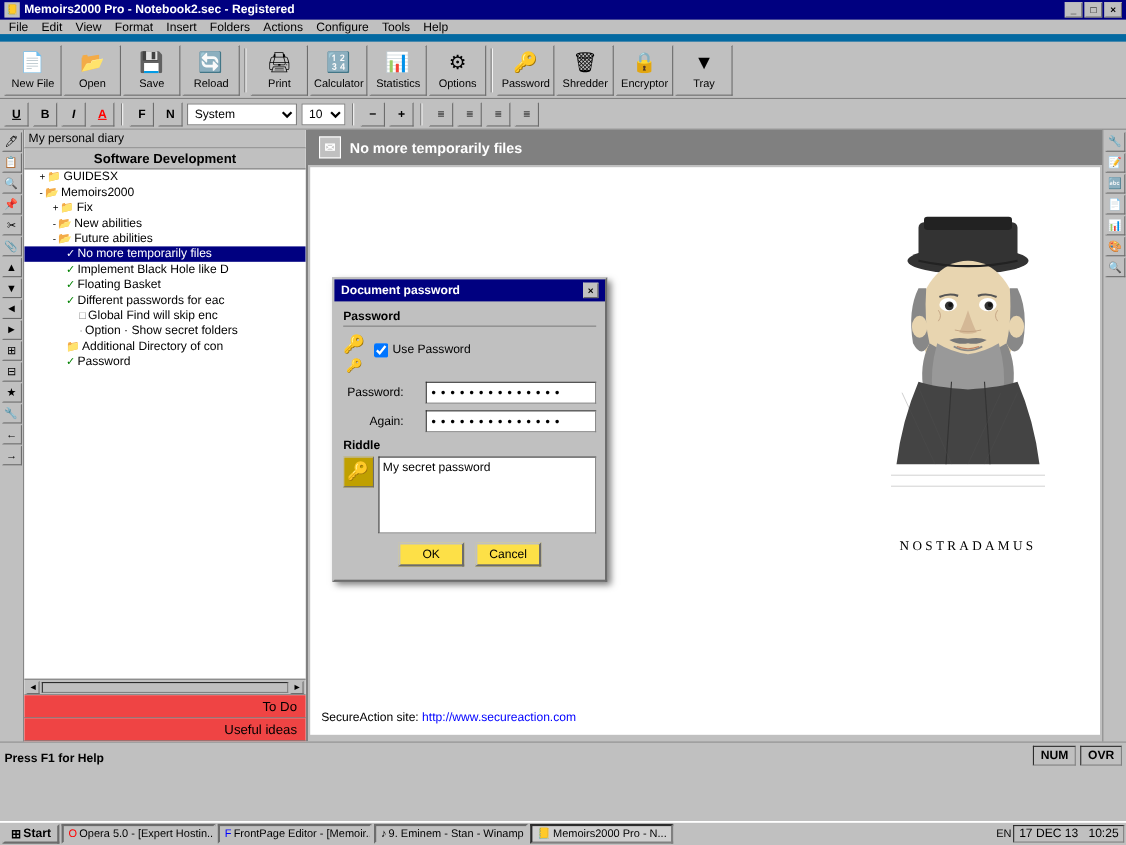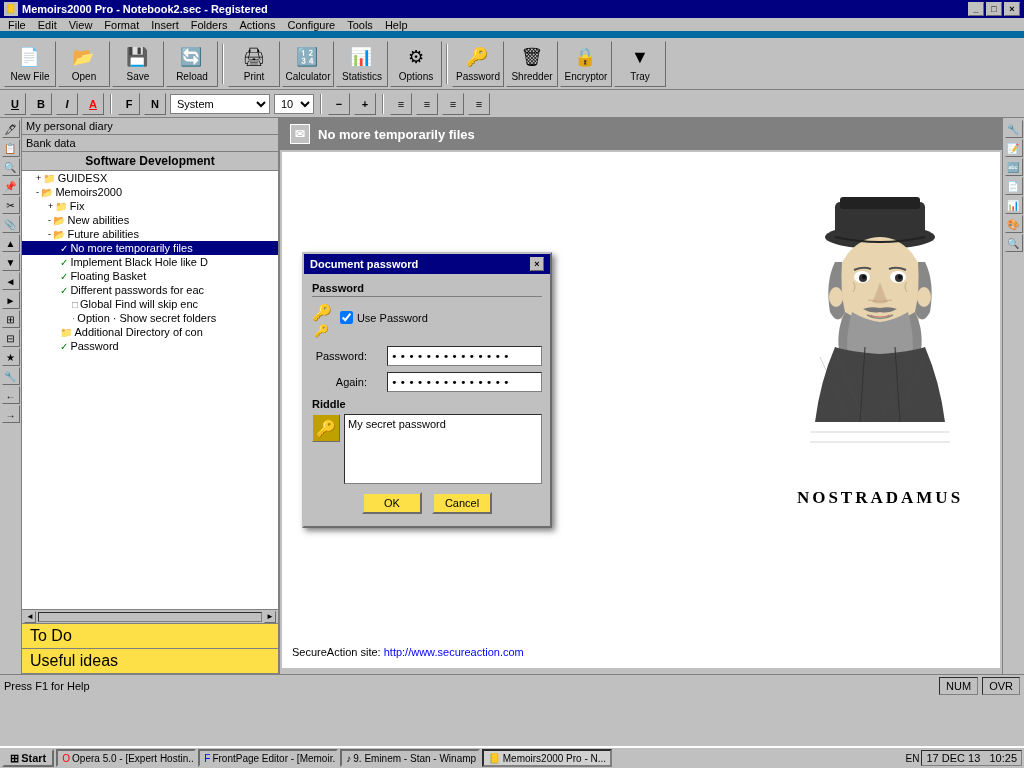--- a/index.html
+++ b/index.html
@@ -51,21 +51,21 @@
     
     .content-header { background: #808080; color: white; padding: 6px 10px; display: flex; align-items: center; gap: 8px; font-size: 13px; font-weight: bold; }
     .content-header-icon { width: 20px; height: 20px; background: #c0c0c0; border: 1px solid white; display: flex; align-items: center; justify-content: center; font-size: 12px; }
 
     .content-body { background: white; margin: 2px; padding: 10px; height: calc(100% - 40px); position: relative; overflow: hidden; }
     .content-text { font-size: 13px; color: black; }
     .content-text strong { color: black; }
 
     
     .nostradamus-area { position: absolute; right: 20px; top: 30px; text-align: center; }
-    .nostradamus-label { font-size: 17px; font-weight: bold; letter-spacing: 3px; margin-top: 4px; font-family: serif; }
+    .nostradamus-label { font-size: 12px; font-weight: normal; letter-spacing: 3px; margin-top: 4px; font-family: serif; }
     .secure-link { font-size: 11px; color: blue; cursor: pointer; }
 
     
     .dialog { background: #c0c0c0; border: 2px outset #c0c0c0; width: 250px; box-shadow: 3px 3px 6px rgba(0,0,0,0.5); position: absolute; top: 100px; left: 20px; }
     .dialog-titlebar { background: #000080; color: white; padding: 3px 6px; display: flex; align-items: center; justify-content: space-between; font-size: 11px; font-weight: bold; }
     .dialog-close { width: 14px; height: 14px; background: #c0c0c0; border: 1px outset #c0c0c0; cursor: pointer; display: flex; align-items: center; justify-content: center; font-size: 9px; color: black; }
     .dialog-body { padding: 8px; }
     .dialog-section { font-size: 11px; font-weight: bold; margin-bottom: 6px; border-bottom: 1px solid #808080; padding-bottom: 2px; }
     .dialog-row { display: flex; align-items: center; margin-bottom: 6px; gap: 20px; }
     .dialog-label { font-size: 11px; width: 55px; text-align: right; }
@@ -75,33 +75,33 @@
     .riddle-icon { width: 28px; height: 28px; background: #c0a000; border: 1px outset #c0c0c0; display: flex; align-items: center; justify-content: center; font-size: 16px; }
     .riddle-textarea { flex: 1; height: 70px; border: 1px inset #808080; background: white; font-size: 11px; padding: 3px; resize: none; font-family: Arial; }
     .dialog-buttons { display: flex; justify-content: center; gap: 10px; margin-top: 8px; padding-bottom: 4px; }
     .dialog-btn { min-width: 60px; height: 22px; background: #fde047; border: 2px outset #c0c0c0; cursor: pointer; font-size: 11px; }
     .checkbox-row { display: flex; align-items: center; gap: 4px; margin-bottom: 6px; }
 
     
     .right-sidebar { width: 22px; background: #c0c0c0; border-left: 1px solid #808080; display: flex; flex-direction: column; align-items: center; padding: 2px; gap: 1px; }
 
     
-    .status-bar { height: 22px; background: #c0c0c0; border-top: 1px solid #808080; display: flex; align-items: center; padding: 0 4px; font-size: 11px; }
+    .status-bar { height: 22px; background: #c0c0c0; border-top: 1px solid #808080; display: flex; align-items: flex-end; padding: 0 4px; font-size: 11px; font-weight: bold; }
     .status-section { border: 1px inset #808080; padding: 1px 6px; height: 18px; display: flex; align-items: center; }
 
     
     .taskbar { height: 22px; background: #c0c0c0; border-top: 2px solid white; display: flex; align-items: center; padding: 0 2px; gap: 2px; position: fixed; bottom: 0; width: 1024px; z-index: 200; }
     .start-btn { background: #c0c0c0; border: 2px outset #c0c0c0; padding: 1px 6px; font-size: 11px; font-weight: bold; cursor: pointer; height: 18px; display: flex; align-items: center; gap: 2px; }
     .taskbar-item { background: #c0c0c0; border: 2px inset #c0c0c0; padding: 1px 4px; font-size: 10px; cursor: pointer; height: 18px; display: flex; align-items: center; max-width: 140px; overflow: hidden; white-space: nowrap; }
     .taskbar-item.active { background: #d0d0d0; border: 2px inset #808080; }
     .taskbar-right { margin-left: auto; display: flex; align-items: center; gap: 2px; font-size: 10px; }
     .taskbar-clock { border: 1px inset #808080; padding: 1px 4px; font-size: 11px; }
 
     .tree-bottom-section { border-top: 1px solid #808080; }
-    .tree-bottom-item { background: #fde047; padding: 3px 8px; font-size: 16px; cursor: pointer; text-align: left; border-bottom: 1px solid #808080; }
+    .tree-bottom-item { background: #ef4444; padding: 3px 8px; font-size: 12px; cursor: pointer; text-align: right; border-bottom: 1px solid #808080; }
 
     
     .portrait-svg { width: 200px; height: 300px; }
   </style>
 </head>
 <body>
 
 <div class="title-bar">
   <div class="title-bar-left">
     <span class="title-bar-icon">📒</span>
@@ -220,21 +220,20 @@
     <div class="sidebar-icon">⊞</div>
     <div class="sidebar-icon">⊟</div>
     <div class="sidebar-icon">★</div>
     <div class="sidebar-icon">🔧</div>
     <div class="sidebar-icon">←</div>
     <div class="sidebar-icon">→</div>
   </div>
 
   <div class="tree-panel">
     <div class="tree-header">My personal diary</div>
-    <div class="tree-header">Bank data</div>
     <div class="tree-section-header">Software Development</div>
     <div class="tree-content">
 
       <div class="tree-item">
         <span class="tree-indent"></span>
         <span style="font-size:9px;margin-right:2px;">+</span>
         <span class="folder-icon">📁</span>
         <span>GUIDESX</span>
       </div>
 

